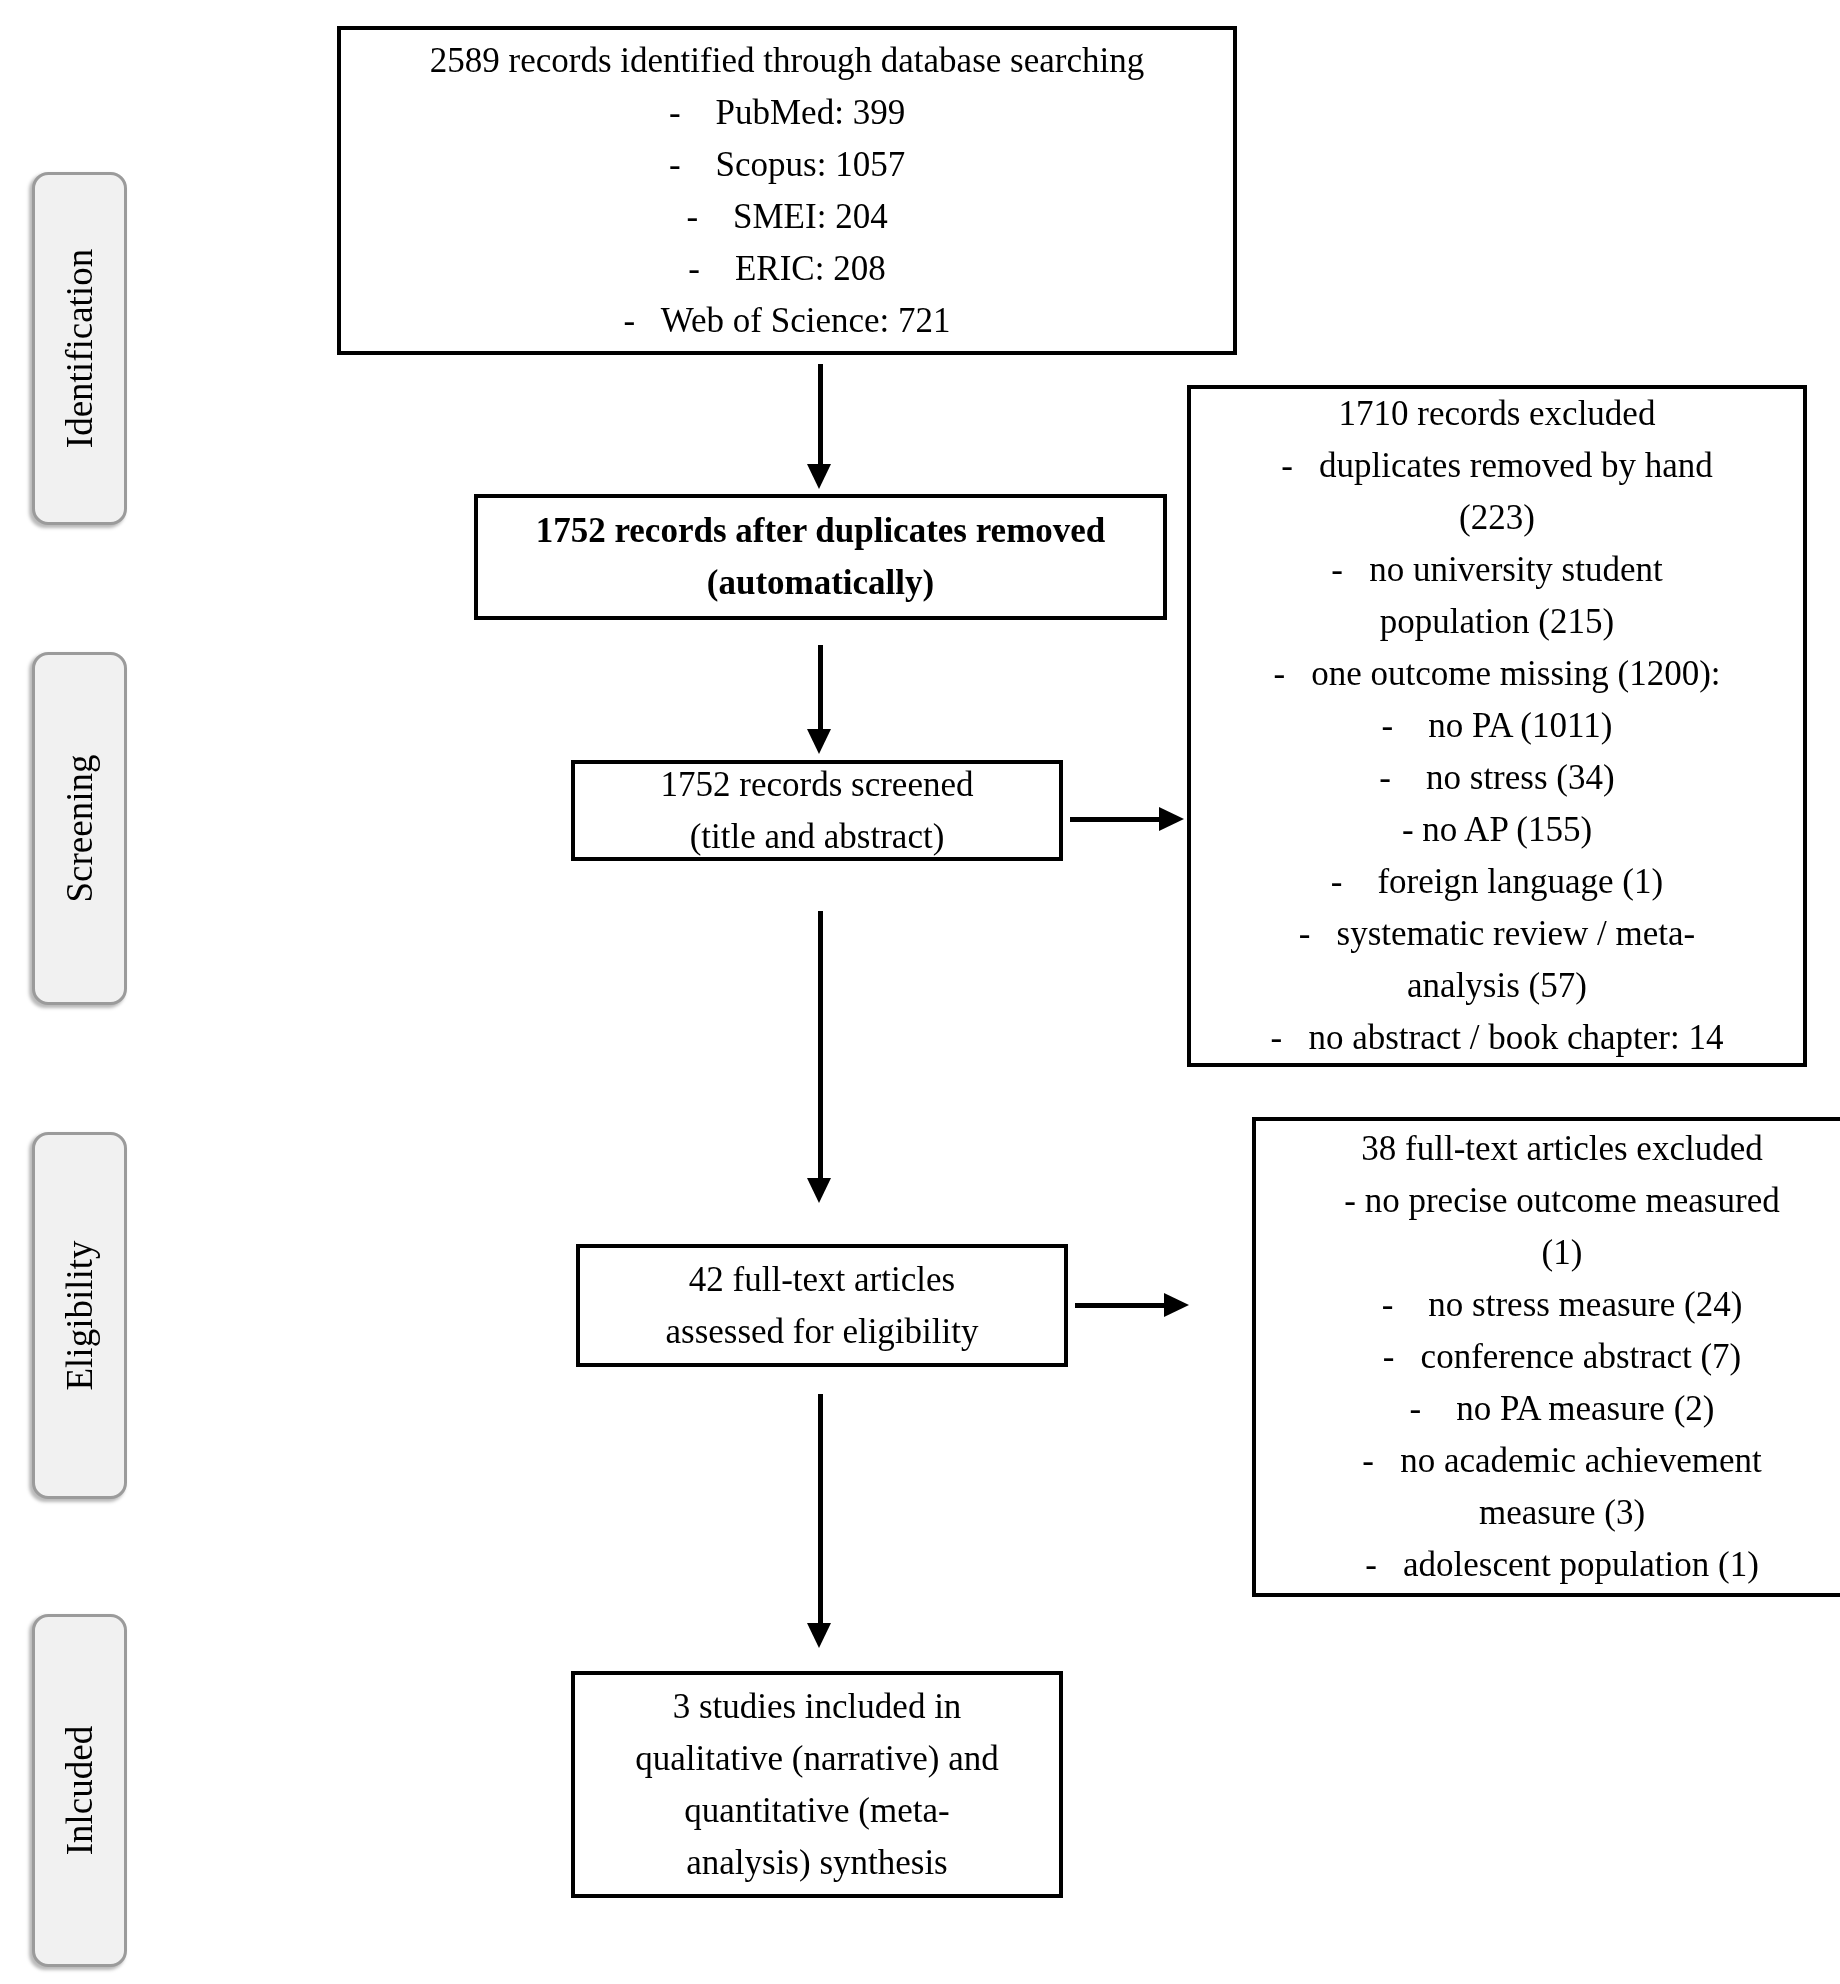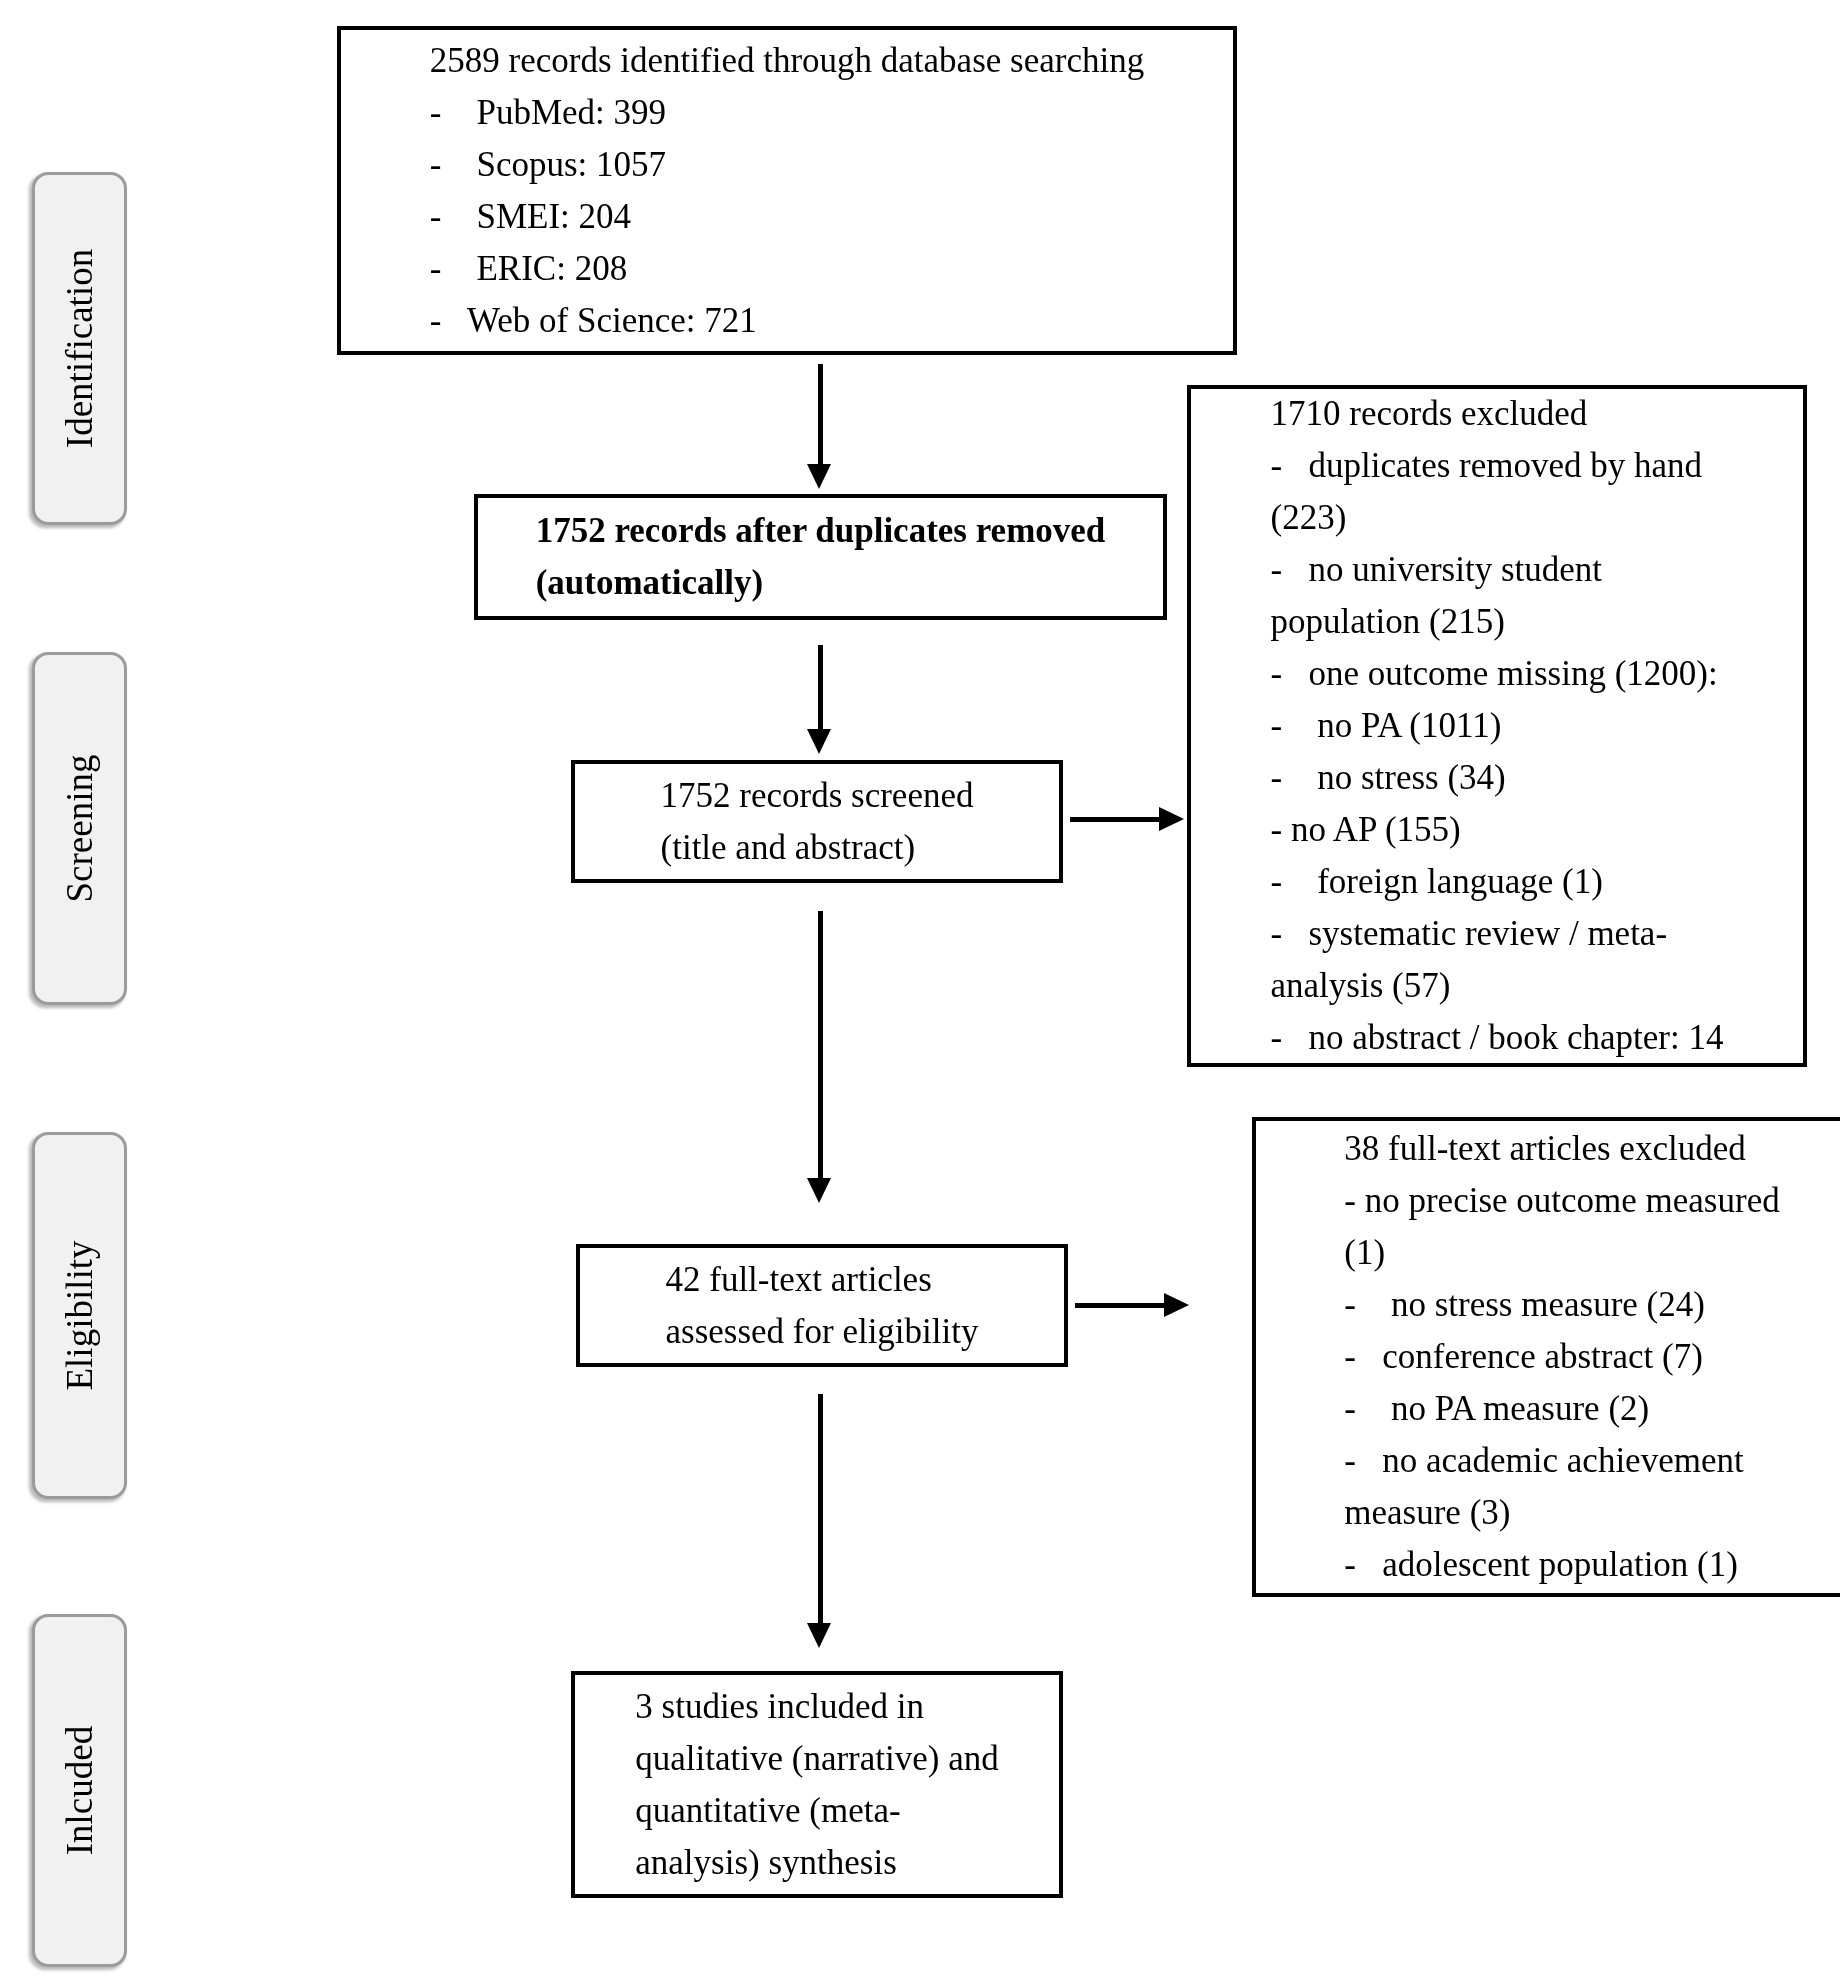--- a/index.html
+++ b/index.html
@@ -43,26 +43,27 @@
     position: absolute;
     background: #ffffff;
     border: 4.8px solid #000000;
     box-sizing: border-box;
     display: flex;
     align-items: center;
     justify-content: center;
   }
   .box-text {
     white-space: pre-wrap;
+    text-align: center;
     font-size: 35px;
     line-height: 52px;
   }
   #box-identified         { left: 337px;  top: 26.4px;   width: 900px; height: 329px; }
   #box-deduplicated       { left: 474px;  top: 494px; width: 693px; height: 126px; font-weight: bold; }
-  #box-screened           { left: 571px; top: 760px; width: 492px; height: 123px; }
+  #box-screened           { left: 571px; top: 760px; width: 492px; height: 101px; }
   #box-records-excluded   { left: 1187px; top: 385px;  width: 620px; height: 682px; }
   #box-fulltext-assessed  { left: 576px; top: 1244px; width: 492px; height: 123px; }
   #box-fulltext-excluded  { left: 1252px; top: 1117px; width: 620px; height: 480px; }
   #box-included           { left: 571px; top: 1671px; width: 492px; height: 227px; }
 
   
   .shaft { position: absolute; background: #000000; }
   .head-down {
     position: absolute; width: 0; height: 0;
     border-left: 12.5px solid transparent;

